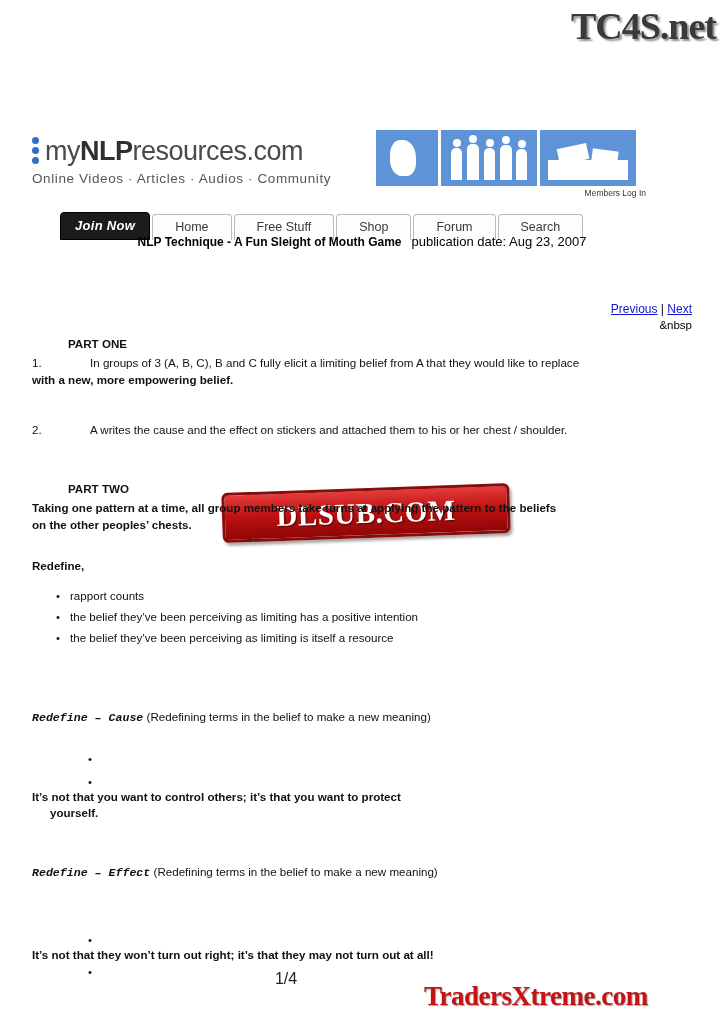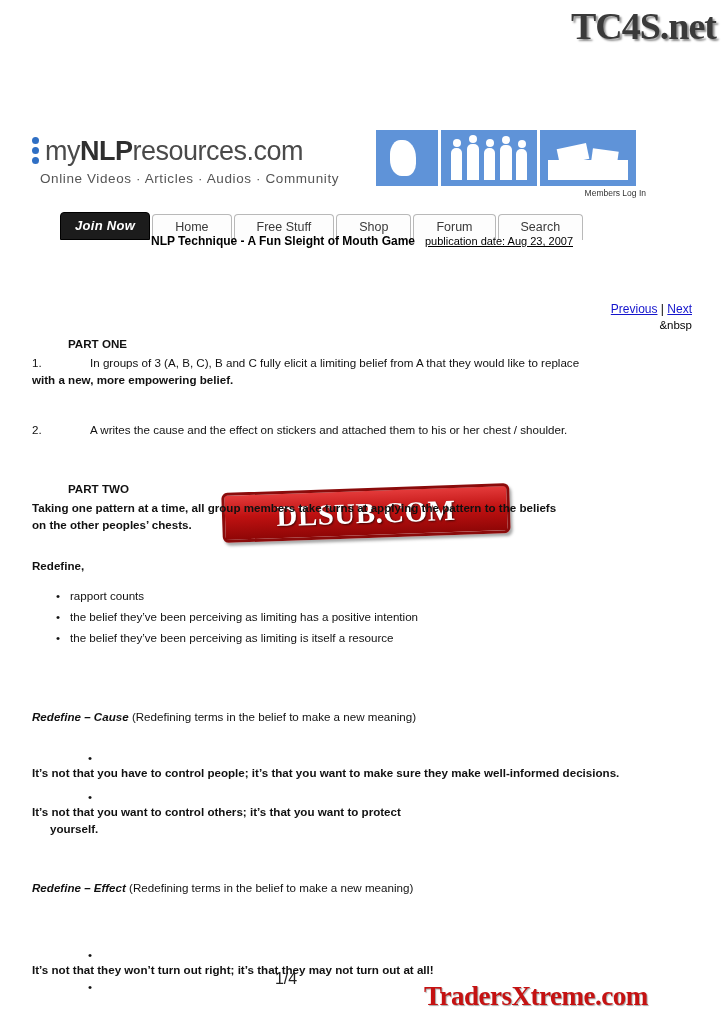--- a/index.html
+++ b/index.html
@@ -100,21 +100,20 @@
     margin-bottom: 3px;
   }
   .logo-my { color: #4a4a4a; }
   .logo-nlp { color: #2f2f2f; font-weight: bold; }
   .logo-rest { color: #4a4a4a; }
   .logo-sub {
     font-size: 13.5px;
     color: #555555;
     letter-spacing: 0.6px;
     margin-top: 4px;
-    margin-left: 8px;
   }
   .banner-imgs {
     display: flex;
     gap: 3px;
     margin-left: 4px;
   }
   .banner-img {
     width: 62px;
     height: 56px;
     background: #5f93d8;
@@ -170,24 +169,23 @@
     width: 660px;
     text-align: center;
     font-size: 12px;
   }
   .title-line .doc-title {
     font-weight: bold;
     font-size: 12px;
     color: #000;
   }
   .title-line .pubdate {
-    font-size: 11px;
+    font-size: 13px;
     color: #000;
     margin-left: 10px;
-    text-decoration: underline;
   }
 
   
   .prevnext {
     position: absolute;
     right: 32px;
     top: 302px;
     font-size: 12px;
     color: #000;
   }
@@ -257,20 +255,21 @@
     content: "\2022";
     position: absolute;
     left: 0;
     top: 0;
   }
   .redefine-head {
     font-weight: bold;
     font-style: italic;
     font-size: 11.6px;
     display: inline;
+    font-family: Liberation Mono, monospace;
   }
   .redefine-note {
     font-style: normal;
     font-weight: normal;
   }
   .indent-line {
     margin-left: 18px;
   }
 
   
@@ -397,21 +396,20 @@
   <div style="height:16px;"></div>
 
   <div>
     <span class="redefine-head">Redefine – Cause</span>
     <span class="redefine-note">(Redefining terms in the belief to make a new meaning)</span>
   </div>
 
   <div class="gap-m"></div>
 
   <div class="empty-bullet"></div>
-  <div class="para">It’s not that you have to control people; it’s that you want to make sure they make well-informed decisions.</div>
 
   <div style="height:8px;"></div>
 
   <div class="empty-bullet"></div>
   <div class="para">It’s not that you want to control others; it’s that you want to protect</div>
   <div class="para indent-line">yourself.</div>
 
   <div class="gap-xl"></div>
 
   <div>

